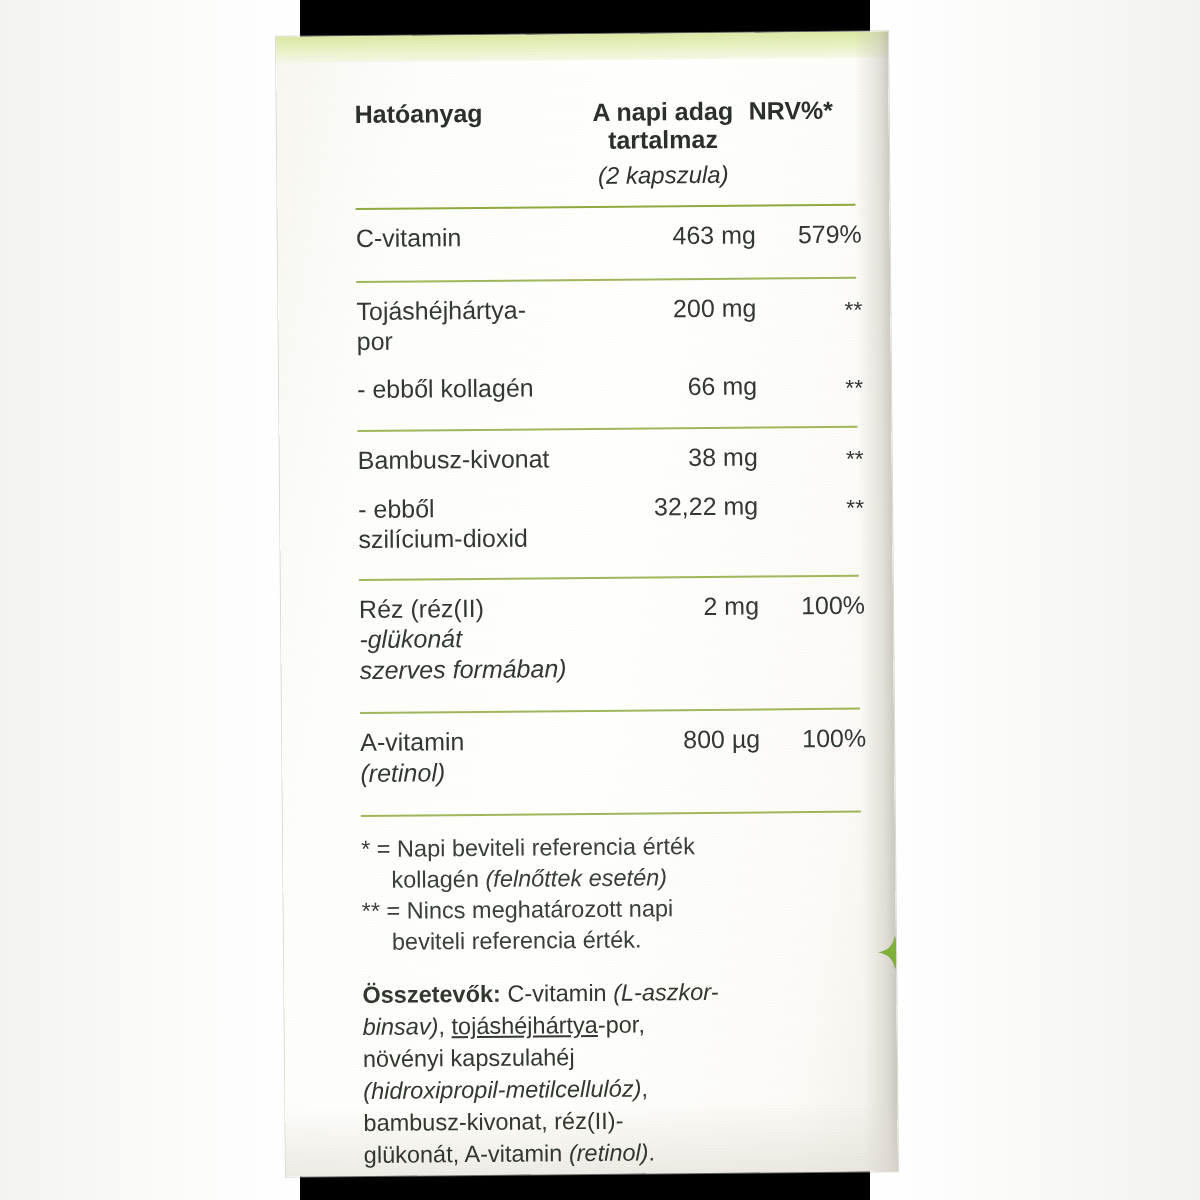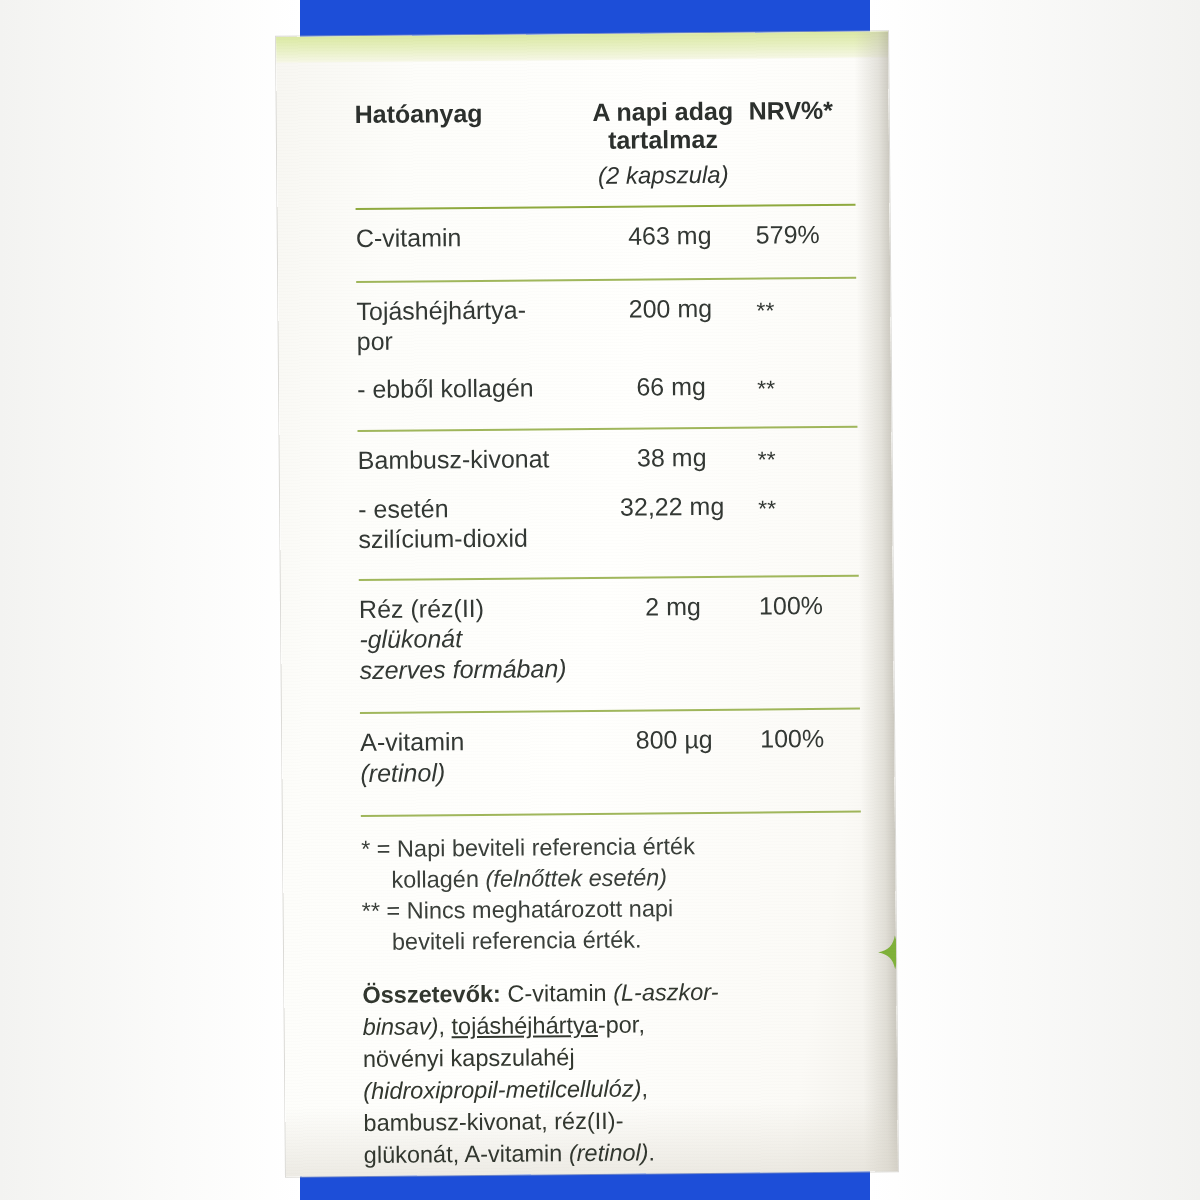--- a/index.html
+++ b/index.html
@@ -12,21 +12,21 @@
     height: 1200px;
     font-family: "Liberation Sans", sans-serif;
     overflow: hidden;
   }
 
   
   .photo-stage {
     position: relative;
     width: 1200px;
     height: 1200px;
-    background: #1d4ed8;
+    background: #000000;
   }
 
   
   .backdrop-left {
     position: absolute;
     left: 0; top: 0;
     width: 300px; height: 1200px;
     background: linear-gradient(to right, #f3f3f1 0%, #fbfbfa 60%, #ffffff 100%);
   }
   .backdrop-right {
@@ -119,22 +119,22 @@
   
   .row {
     display: flex;
     align-items: flex-start;
     font-size: 25px;
     line-height: 1.22;
     padding: 13px 0 11px 0;
     color: #333834;
   }
   .row .col-name   { padding-right: 6px; }
-  .row .col-amount { text-align: center; }
-  .row .col-nrv    { text-align: left; }
+  .row .col-amount { text-align: right; }
+  .row .col-nrv    { text-align: right; }
   .row .col-nrv.dd { font-size: 23px; padding-top: 4px; }
 
   .row.tight { padding-top: 6px; padding-bottom: 8px; }
   .ital { font-style: italic; }
 
   
   .notes {
     font-size: 23.5px;
     line-height: 1.32;
     color: #3a3f3a;
@@ -227,21 +227,21 @@
       <div class="rule thin"></div>
 
       <div class="row">
         <div class="col-name">Bambusz-kivonat</div>
         <div class="col-amount">38 mg</div>
         <div class="col-nrv dd">**</div>
       </div>
 
       <div class="row tight">
         <div class="col-name">
-          <span>- esetén</span><br>
+          <span>- ebből</span><br>
           <span>szilícium-dioxid</span>
         </div>
         <div class="col-amount">32,22 mg</div>
         <div class="col-nrv dd">**</div>
       </div>
 
       <div class="rule thin"></div>
 
       <div class="row">
         <div class="col-name">

